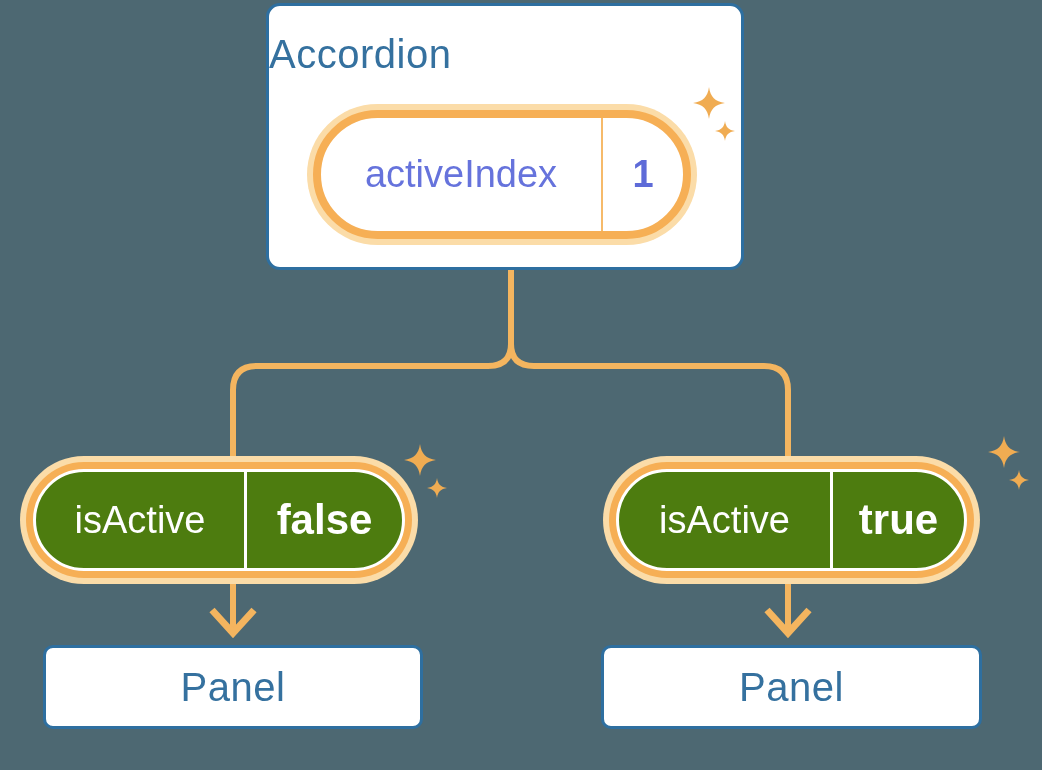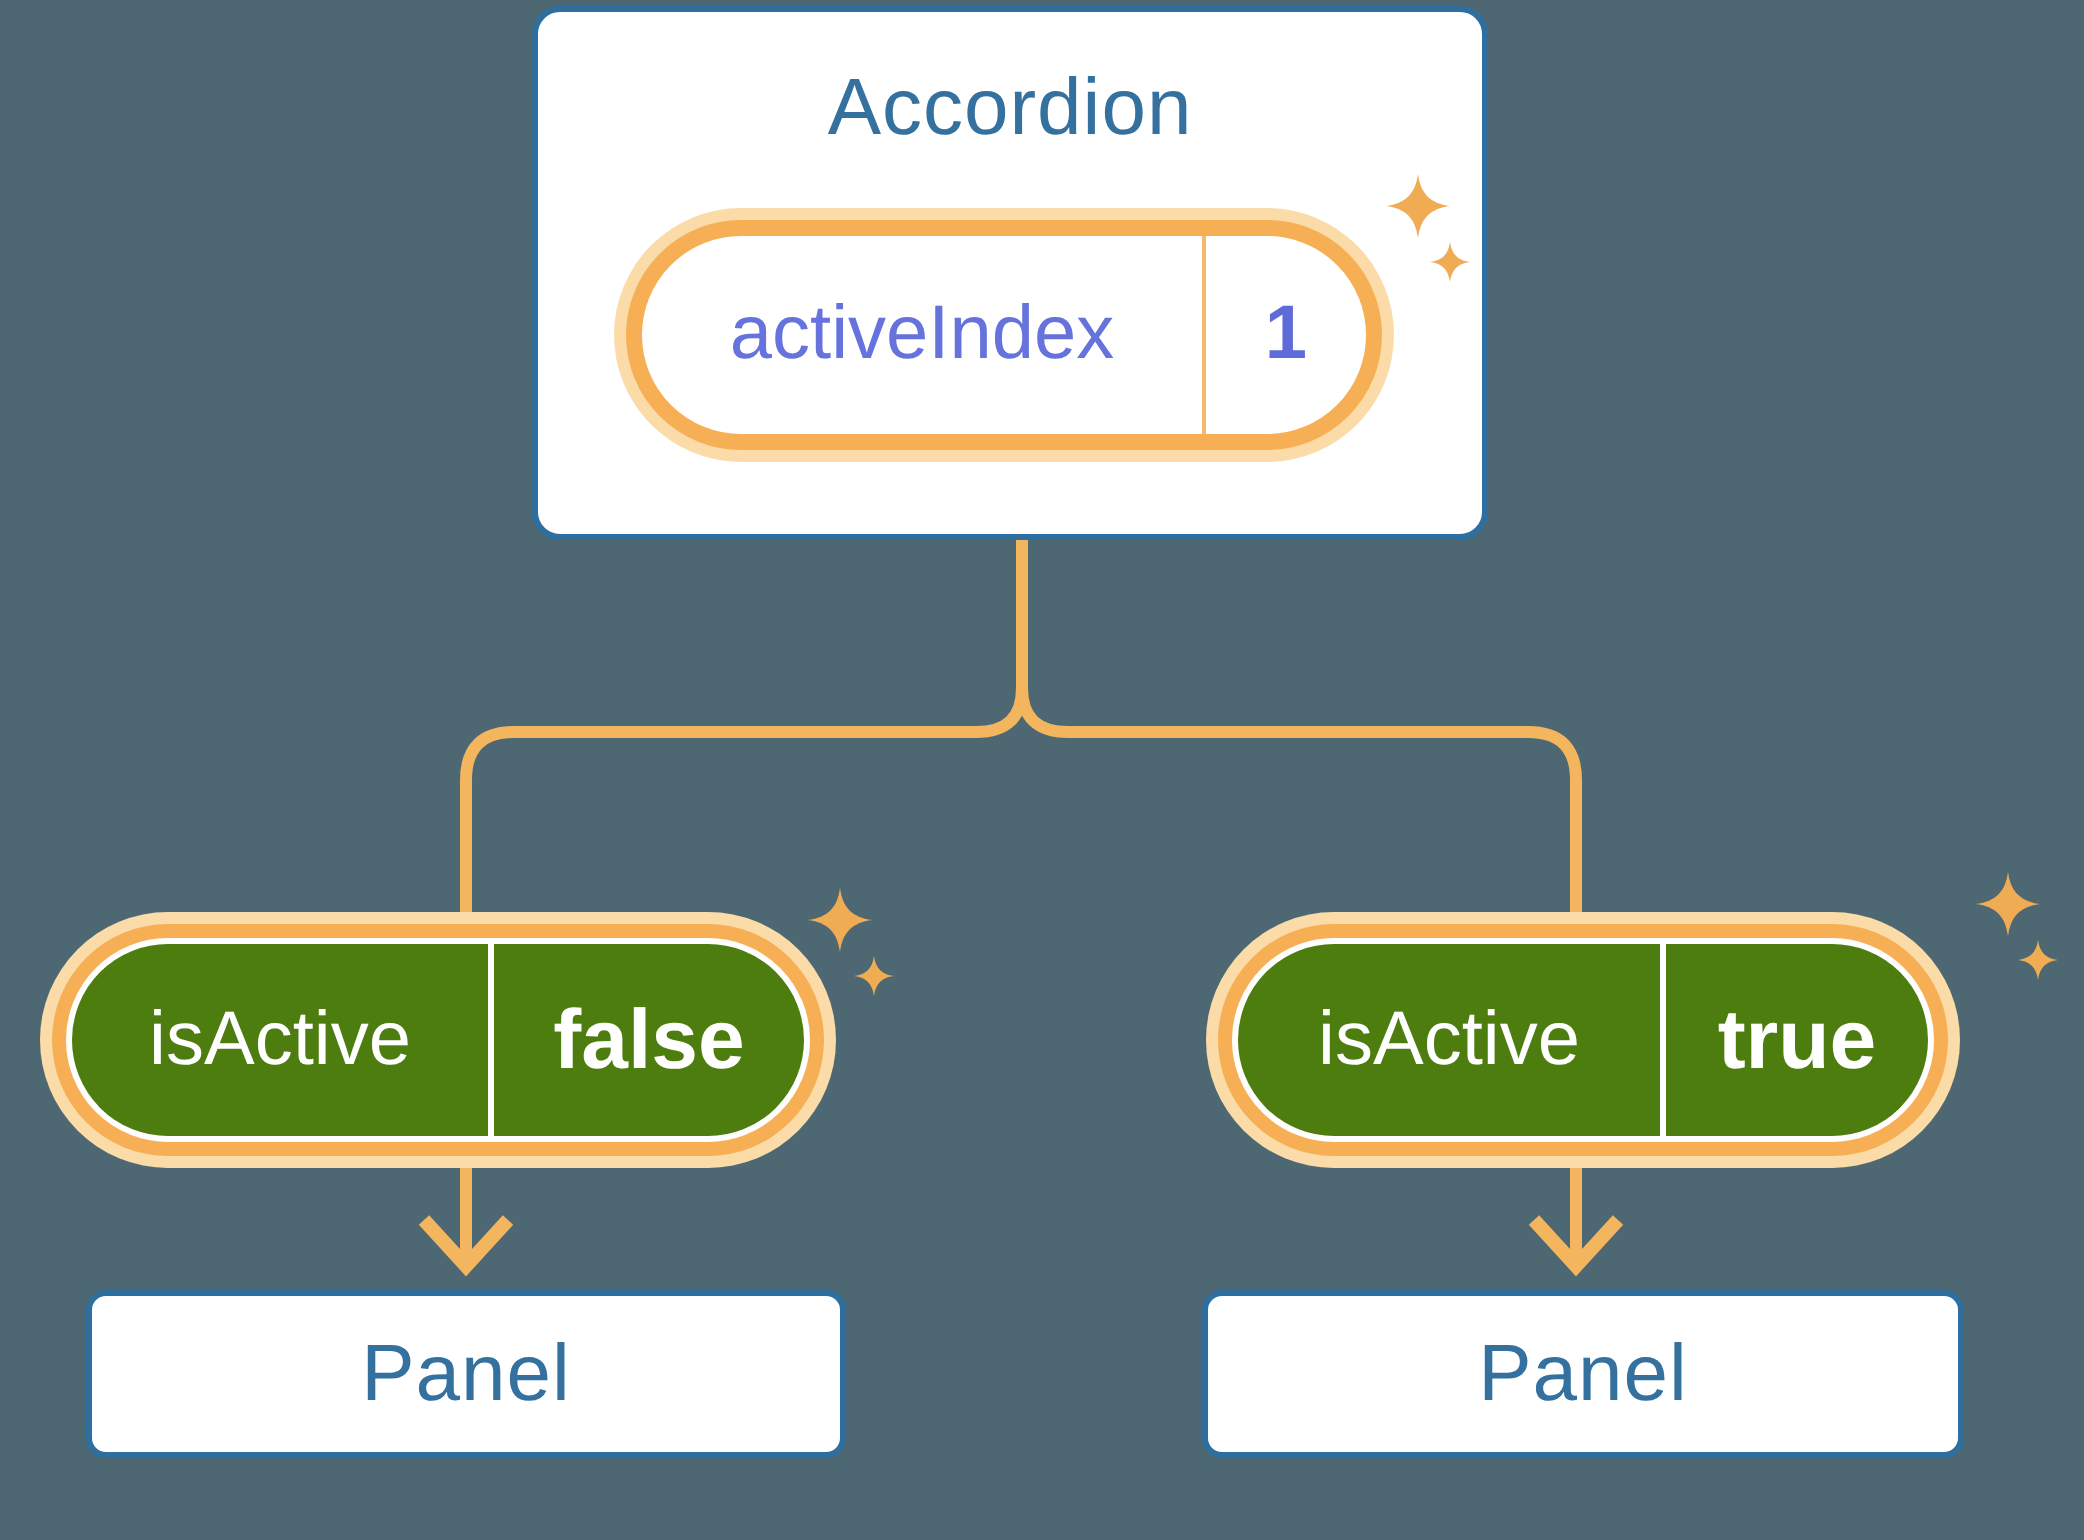--- a/index.html
+++ b/index.html
@@ -24,28 +24,28 @@
     z-index:2;
   }
   .accordion-box { left:266px; top:3px; width:478px; height:267px; border-radius:14px; }
   .panel-box { top:645px; height:84px; border-radius:10px; display:flex; align-items:center; justify-content:center; }
   .panel-box.left { left:43px; width:380px; }
   .panel-box.right { left:601px; width:381px; }
   .node-title {
     color:#35719F;
     font-size:40px;
     letter-spacing:0.5px;
-    text-align:center;
+    text-align:left;
   }
   .accordion-box .node-title { margin-top:26px; }
 
   
   .state-pill {
     position:absolute; left:313px; top:110px;
-    width:378px; height:115px;
+    width:378px; height:129px;
     box-sizing:border-box;
     background:#ffffff;
     border:8px solid #F6AF55;
     border-radius:999px;
     box-shadow:0 0 0 6px #FBDCA8;
     display:flex; align-items:stretch;
     z-index:3;
   }
   .state-pill .cell { display:flex; align-items:center; justify-content:center; }
   .state-pill .name-cell { width:280px; color:#6673DC; font-size:38px; }

